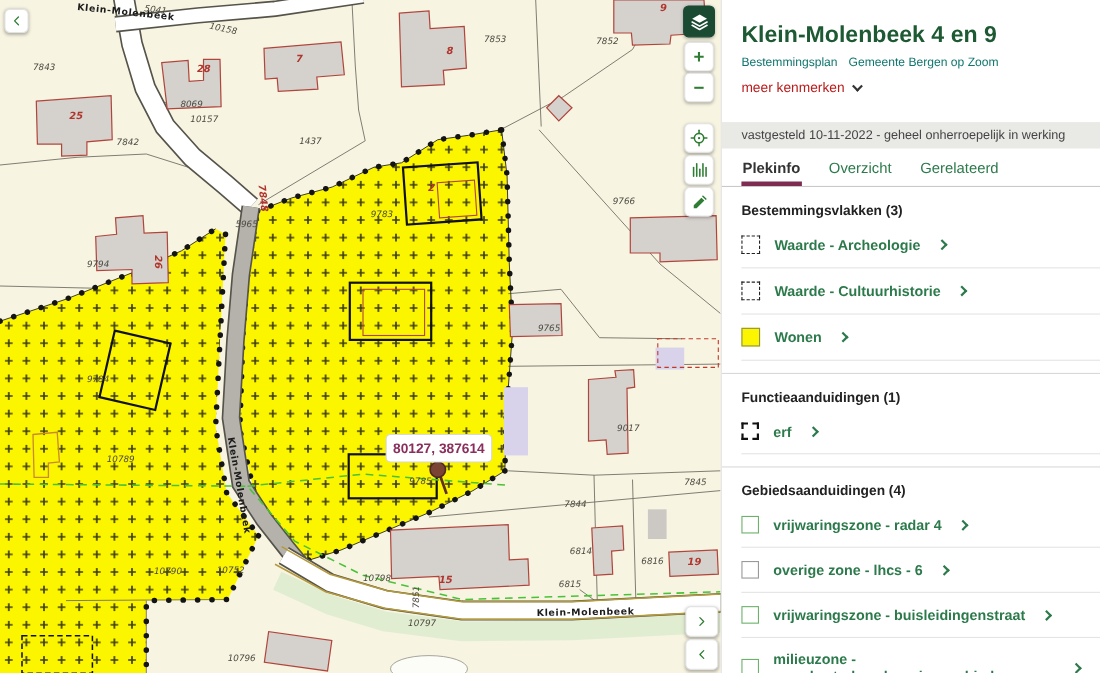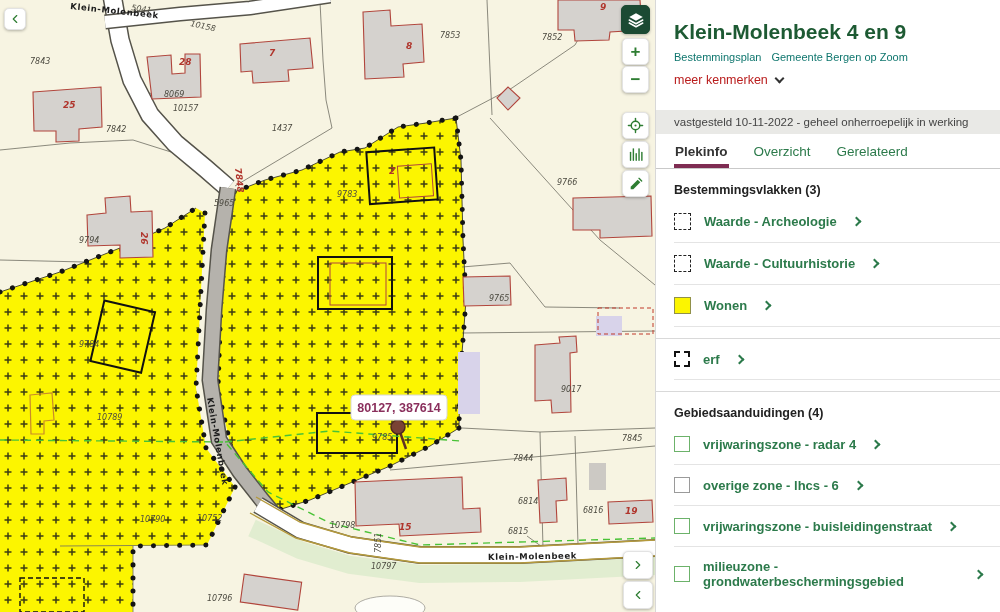--- a/index.html
+++ b/index.html
@@ -306,20 +306,21 @@
           <span class="chev-right"></span>
         </div>
         <div class="divider"></div>
         <div class="item">
           <span class="swatch yellow"></span>
           <span class="label">Wonen</span>
           <span class="chev-right"></span>
         </div>
         <div class="divider"></div>
         <div class="section-sep"></div>
+        <div class="section-title">Functieaanduidingen (1)</div>
         <div class="item">
           <span class="swatch dashed-bold"></span>
           <span class="label">erf</span>
           <span class="chev-right"></span>
         </div>
         <div class="divider"></div>
         <div class="section-sep"></div>
         <div class="section-title">Gebiedsaanduidingen (4)</div>
         <div class="item">
           <span class="swatch green-outline"></span>

